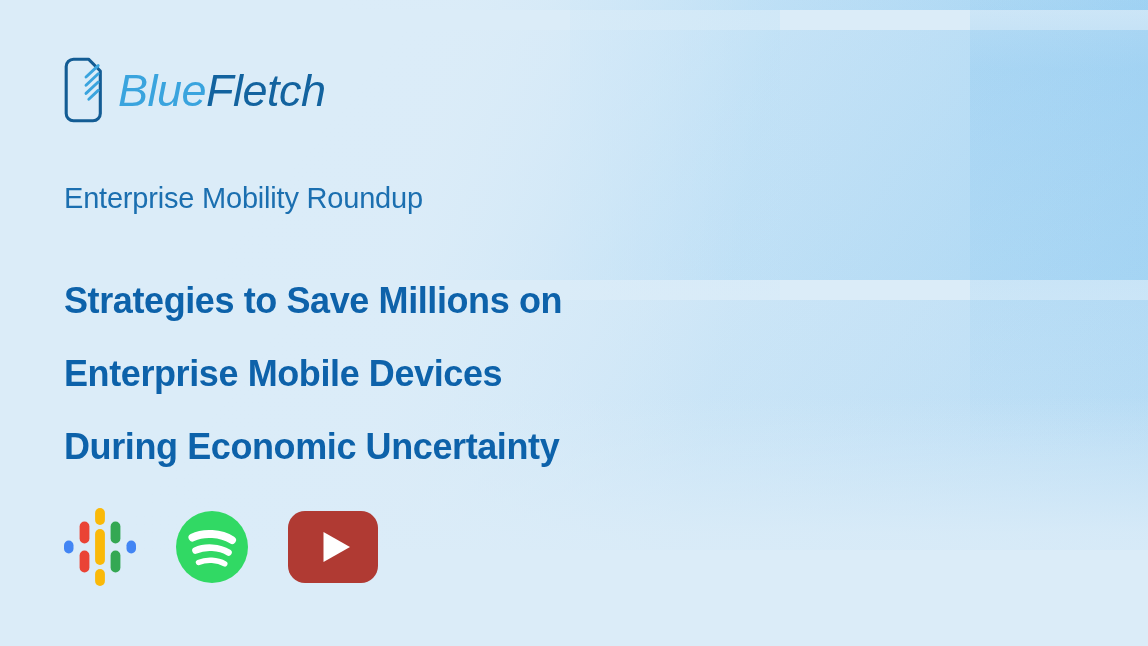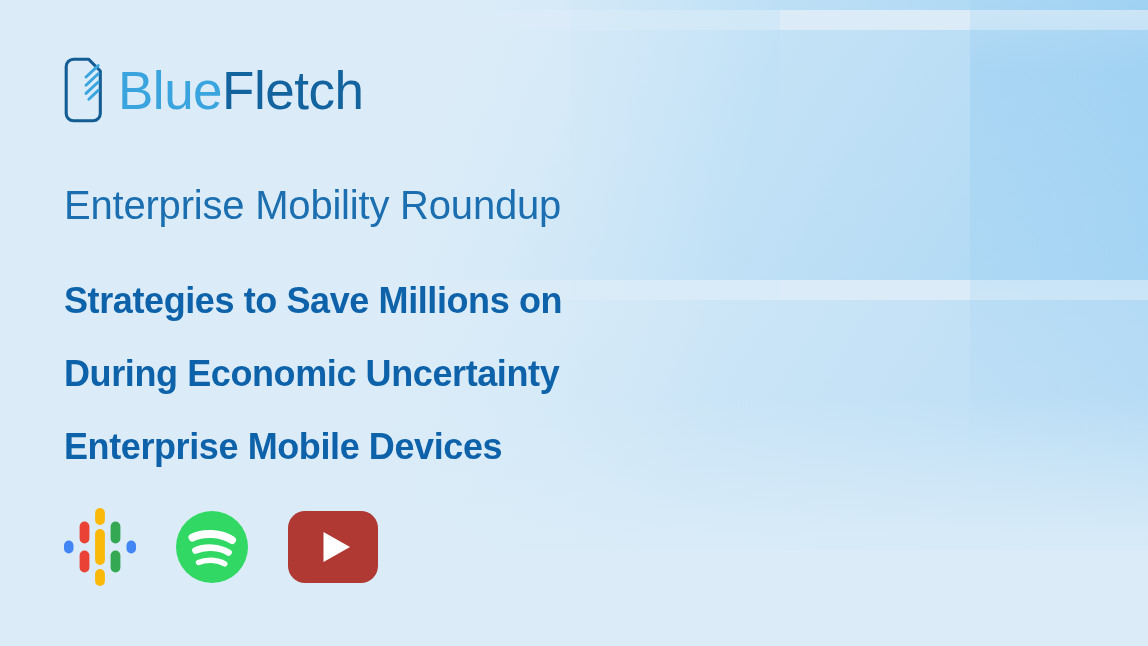--- a/index.html
+++ b/index.html
@@ -106,35 +106,36 @@
     display: flex;
     align-items: center;
     gap: 14px;
   }
   .logo-mark {
     width: 40px;
     height: 66px;
     display: block;
   }
   .logo-word {
-    font-size: 53px;
+    font-size: 45px;
     line-height: 1;
     letter-spacing: -0.5px;
     white-space: nowrap;
     font-weight: 400;
+    font-style: italic;
   }
   .logo-word .lw-blue { color: #3aa4de; }
   .logo-word .lw-fletch { color: #13639f; }
 
   
   .eyebrow {
     position: absolute;
     left: 64px;
     top: 182px;
-    font-size: 40px;
+    font-size: 29px;
     line-height: 1.15;
     color: #1b6fb0;
     font-weight: 400;
     letter-spacing: -0.2px;
   }
   .headline {
     position: absolute;
     left: 64px;
     top: 240px;
     width: 800px;
@@ -193,22 +194,22 @@
       </svg>
       <div class="logo-word">
         <span class="lw-blue">Blue</span><span class="lw-fletch">Fletch</span>
       </div>
     </div>
 
     <div class="eyebrow">Enterprise Mobility Roundup</div>
 
     <h1 class="headline">
       <span class="hl-line">Strategies to Save Millions on</span>
+      <span class="hl-line">Enterprise Mobile Devices</span>
       <span class="hl-line">During Economic Uncertainty</span>
-      <span class="hl-line">Enterprise Mobile Devices</span>
     </h1>
 
     <div class="platforms">
 
       <svg class="platform-icon icon-gpod" viewBox="0 0 72 78">
         <rect x="0" y="32.5" width="9.5" height="13" rx="4.75" fill="#4285f4"></rect>
         <rect x="62.5" y="32.5" width="9.5" height="13" rx="4.75" fill="#4285f4"></rect>
         <rect x="15.6" y="13.5" width="9.8" height="22" rx="4.9" fill="#ea4335"></rect>
         <rect x="15.6" y="42.5" width="9.8" height="22" rx="4.9" fill="#ea4335"></rect>
         <rect x="46.6" y="13.5" width="9.8" height="22" rx="4.9" fill="#34a853"></rect>

